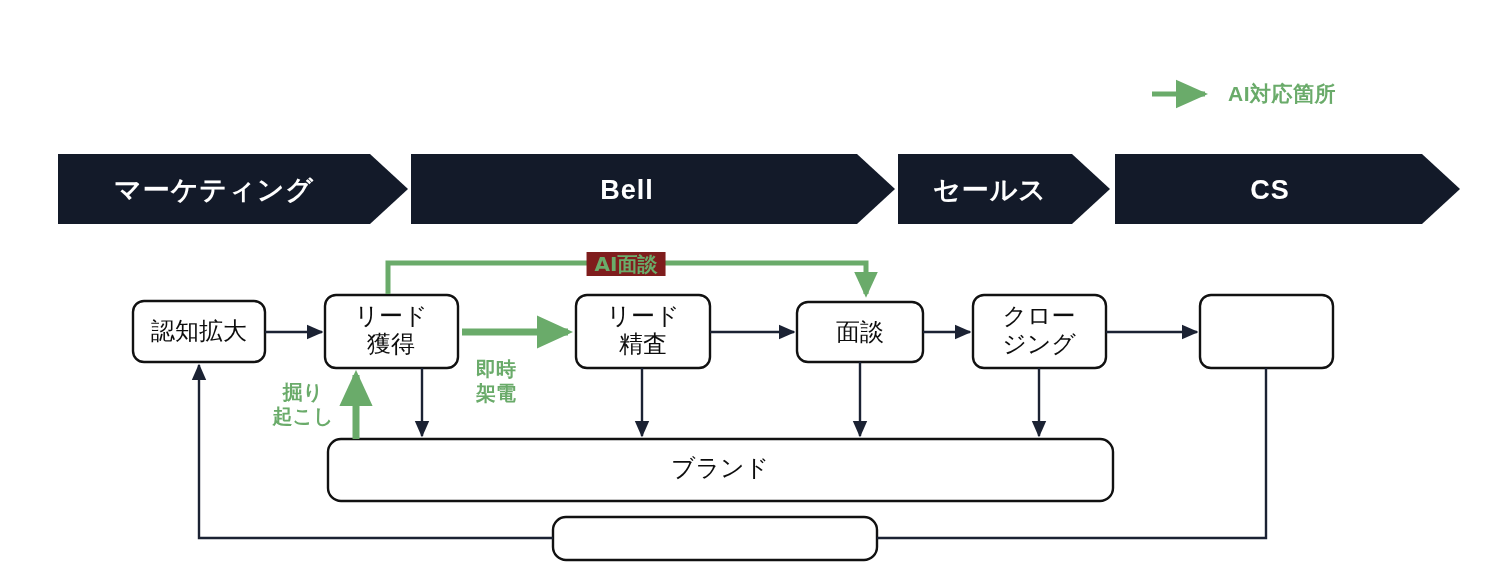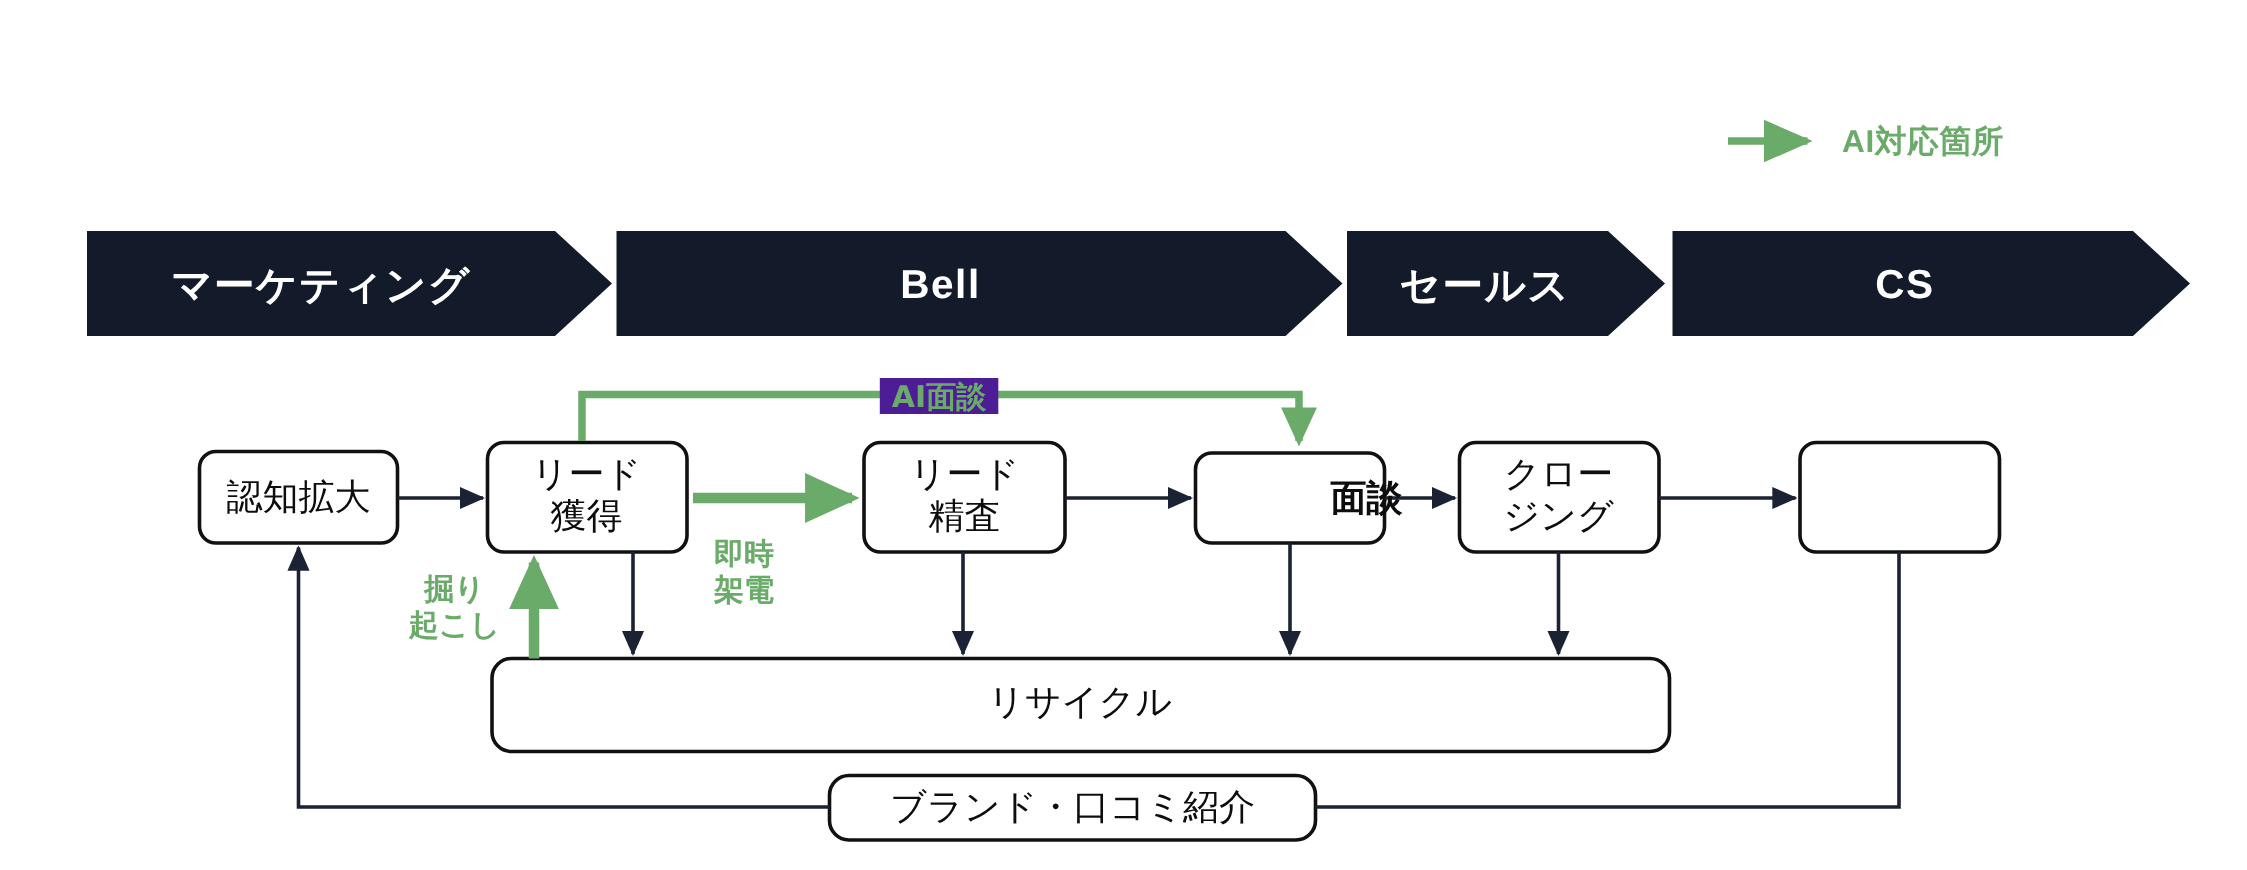--- a/index.html
+++ b/index.html
@@ -60,21 +60,21 @@
     font-size: 20px;
     font-weight: bold;
     color: #6aab6a;
     text-align: center;
     white-space: pre-line;
     line-height: 1.2;
     transform: translate(-50%, -50%);
     font-family: "DejaVu Sans", "Liberation Sans", sans-serif;
   }
   .flow-label.on-line {
-    background: #4c1d95;
+    background: #7f1d1d;
     padding: 0 8px;
   }
 </style>
 </head>
 <body>
 
 <div id="canvas">
 
   <svg class="layer" viewBox="0 0 1498 580">
     <defs>
@@ -135,25 +135,24 @@
   <div class="banner-label" style="left:214px; top:154px;">マーケティング</div>
   <div class="banner-label" style="left:627px; top:154px;">Bell</div>
   <div class="banner-label" style="left:990px; top:154px;">セールス</div>
   <div class="banner-label" style="left:1270px; top:154px;">CS</div>
 
   <div class="node-label" style="left:199px; top:296px;">認知拡大</div>
   <div class="node-label" style="left:391px; top:295px;">リード
 獲得</div>
   <div class="node-label" style="left:643px; top:295px;">リード
 精査</div>
-  <div class="node-label" style="left:911px; top:297px;font-weight:bold;">面談</div>
+  <div class="node-label" style="left:860px; top:297px;">面談</div>
   <div class="node-label" style="left:1039px; top:295px;">クロー
 ジング</div>
-  <div class="node-label" style="left:720px; top:433px;">リサイクル</div>
-  <div class="node-label" style="left:715px; top:503px;">ブランド・口コミ紹介</div>
+  <div class="node-label" style="left:720px; top:433px;">ブランド</div>
 
   <div class="flow-label on-line" style="left:626px; top:228px;">AI面談</div>
   <div class="flow-label" style="left:496px; top:345px;">即時
 架電</div>
   <div class="flow-label" style="left:303px; top:368px;text-align:center;">掘り
 起こし</div>
 
 </div>
 
 </body></html>

